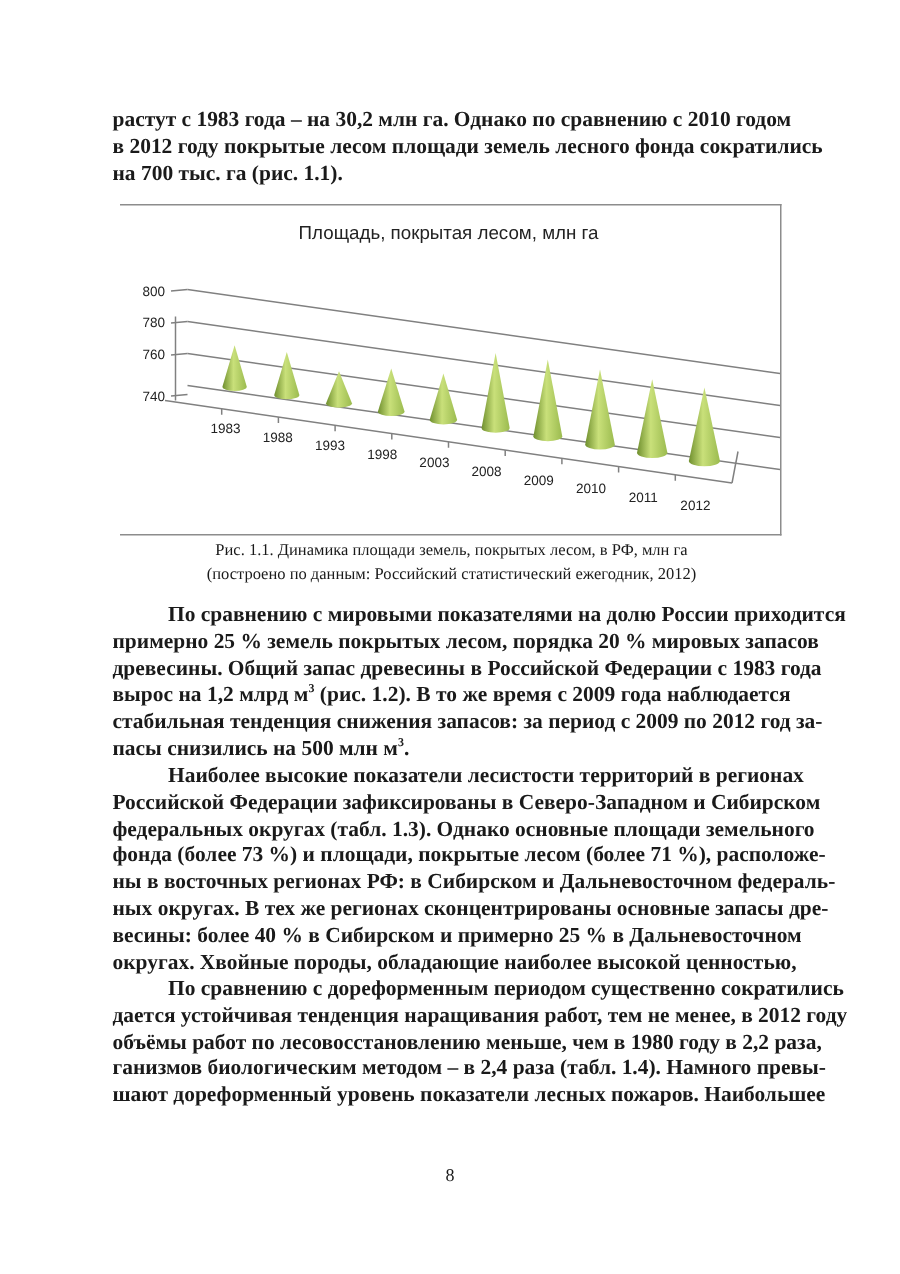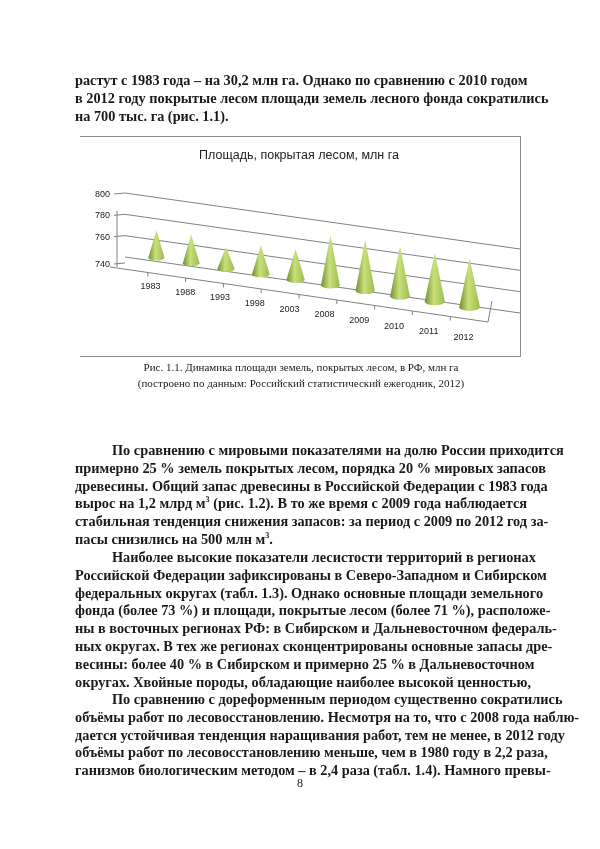--- a/index.html
+++ b/index.html
@@ -2,21 +2,21 @@
 <html><head>
 <meta charset="utf-8">
 <style>
   html, body { margin:0; padding:0; background:#fff; }
   body { width:600px; height:849px; position:relative; overflow:hidden;
          font-family:"Liberation Serif", serif; color:#1a1a1a; }
   .para { position:absolute; left:75px; width:452px; font-size:14.3px; line-height:17.8px;
           text-align:justify; text-align-last:auto; margin:0;font-weight:bold; }
   .para .line { display:block; text-align:justify; text-align-last:justify; white-space:nowrap; height:17.8px; }
   .para .line.last { text-align-last:left; }
-  .indent { padding-left:37px;margin-top:40px; }
+  .indent { padding-left:37px; }
   sup { font-size:8px; vertical-align:6px; line-height:0; }
   #chart-frame { position:absolute; left:80px; top:136px; width:441px; height:221px;
                  border:1px solid #8c8c8c; border-left:none; box-sizing:border-box; }
   #chart-svg { position:absolute; left:80px; top:136px; }
   .caption { position:absolute; left:75px; width:452px; text-align:center; font-size:11px; line-height:15.5px; }
   .pagenum { position:absolute; left:0; width:600px; text-align:center; top:776px; font-size:12px; }
 </style>
 </head>
 <body>
 
@@ -110,19 +110,19 @@
   <span class="line">федеральных округах (табл. 1.3). Однако основные площади земельного</span>
   <span class="line">фонда (более 73 %) и площади, покрытые лесом (более 71 %), расположе-</span>
   <span class="line">ны в  восточных регионах РФ: в Сибирском и Дальневосточном федераль-</span>
   <span class="line">ных округах. В тех же регионах сконцентрированы основные запасы дре-</span>
   <span class="line">весины: более 40 % в Сибирском и примерно 25 % в Дальневосточном</span>
   <span class="line">округах. Хвойные породы, обладающие наиболее высокой ценностью,</span>
 </div>
 
 <div class="para" style="top:651px;">
   <span class="line indent">По сравнению с дореформенным периодом существенно сократились</span>
-  <span class="line">объёмы работ по лесовосстановлению. Несмотря на то, что с 2008 года наблю-</span>
   <span class="line">дается устойчивая тенденция наращивания работ, тем не менее, в 2012 году</span>
   <span class="line">объёмы работ по лесовосстановлению меньше, чем в 1980 году в 2,2 раза,</span>
   <span class="line">ганизмов биологическим методом – в 2,4 раза (табл. 1.4). Намного превы-</span>
+  <span class="line">шают дореформенный уровень показатели лесных пожаров. Наибольшее</span>
 </div>
 
 <div class="pagenum">8</div>
 
 </body></html>

